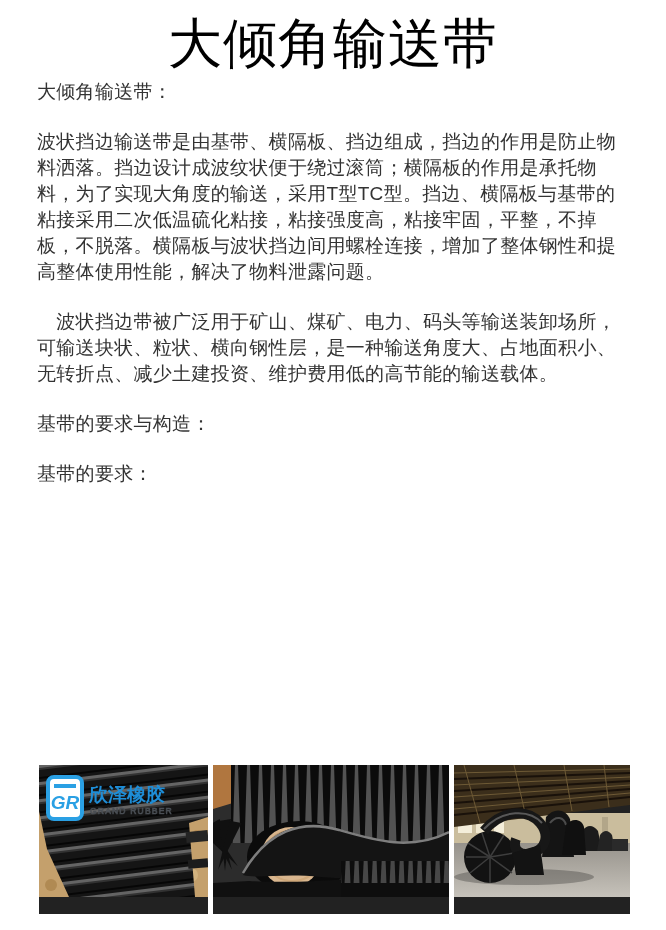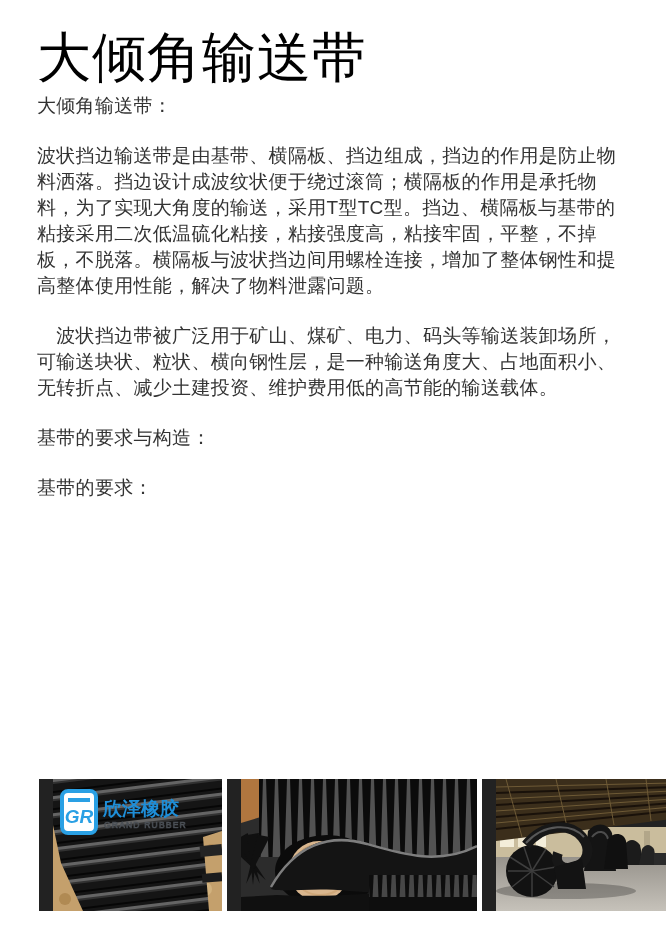--- a/index.html
+++ b/index.html
@@ -7,24 +7,25 @@
   body {
     width: 666px; height: 930px;
     background: #ffffff;
     font-family: "Liberation Sans", "DejaVu Sans", sans-serif;
     position: relative;
     overflow: hidden;
   }
   .page { width: 666px; height: 930px; position: relative; }
   .content { padding: 0 37px; }
   h1.page-title {
-    margin: 26px 0 0 0;
+    margin: 12px 0 0 0;
     font-size: 54px;
     line-height: 62px;
     font-weight: 500;
+    text-align: center;
     color: #000000;
     letter-spacing: 1px;
   }
   article p {
     font-size: 19px;
     line-height: 26px;
     color: #333333;
     margin: 24px 0;
     letter-spacing: 0.3px;
     text-align: left;
@@ -33,25 +34,24 @@
   article p.first { margin-top: 5px; }
   .gallery {
     position: absolute;
     left: 39px;
     top: 753px;
     height: 132px;
     display: flex;
     gap: 5px;
   }
   .photo {
-    height: 132px;
+    height: 149px;
     overflow: hidden;
     flex: 0 0 auto;
     background: #222;
-    padding-left: 14px;
   }
   .photo svg { display: block; }
 </style>
 </head>
 <body>
 
 <div class="page">
   <div class="content">
     <h1 class="page-title">大倾角输送带</h1>
     <article>

